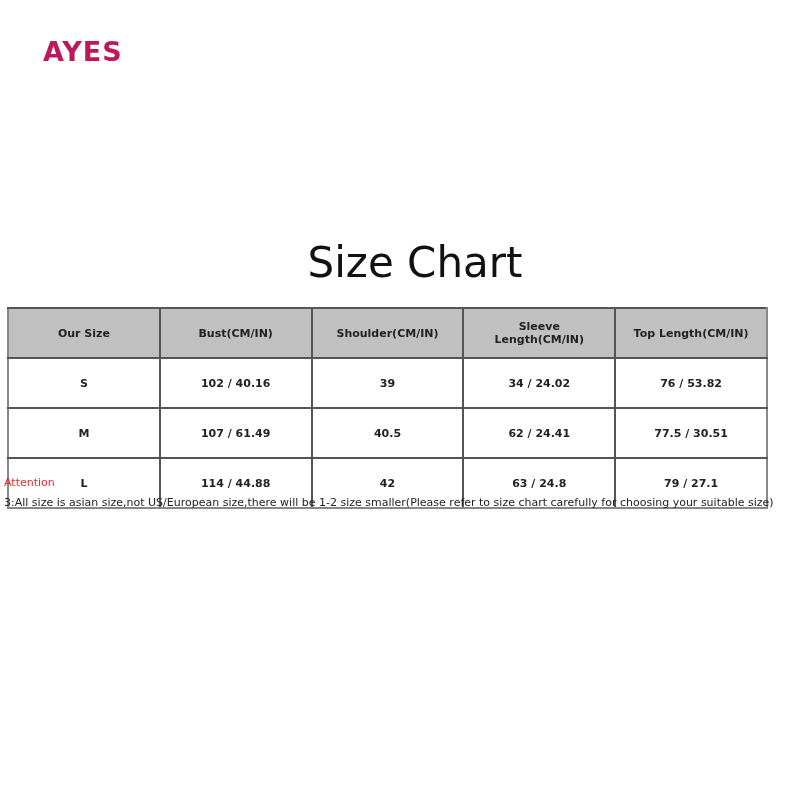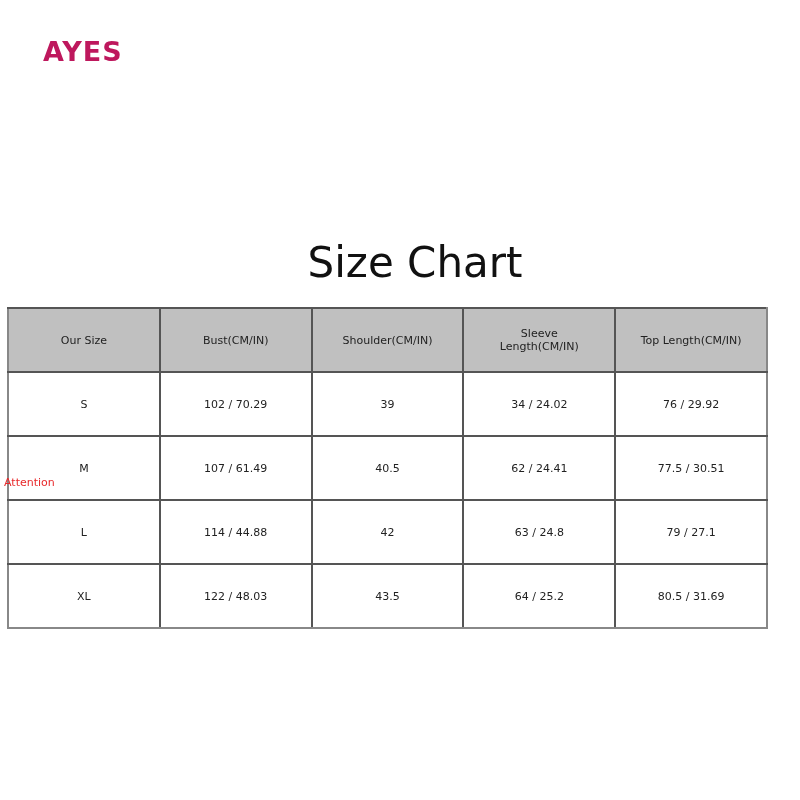--- a/index.html
+++ b/index.html
@@ -5,21 +5,21 @@
   html, body { margin: 0; padding: 0; background: #ffffff; }
   body { width: 800px; height: 800px; position: relative; overflow: hidden;
          font-family: "DejaVu Sans", sans-serif; color: #111; }
   .brand { position: absolute; left: 43px; top: 36px; font-size: 27px; font-weight: bold;
            letter-spacing: 1px; font-family: "DejaVu Sans", sans-serif; color: #be185d; }
   .title { position: absolute; left: 0; width: 830px; top: 238px; text-align: center;
            font-size: 42px; font-family: "DejaVu Sans", sans-serif; color: #111; }
   table.size { position: absolute; left: 7px; top: 307px; width: 761px; border-collapse: collapse;
                table-layout: fixed; font-size: 11px; font-family: "DejaVu Sans", sans-serif; }
   table.size th, table.size td { height: 30px; border: 2px solid #555; text-align: center;
-               padding: 16px; font-weight: normal; color: #222; }
+               padding: 9px; font-weight: bold; color: #222; }
   table.size thead th { background: #c0c0c0; }
   table.size tr > :first-child { border-left-color: #888; }
   table.size tr > :last-child { border-right-color: #888; }
   table.size tbody tr:last-child td { border-bottom-color: #888; }
   .notes { position: absolute; left: 4px; top: 473px; font-size: 11px; line-height: 20px;
            font-family: "DejaVu Sans", sans-serif; color: #222; }
   .notes .attn { color: #e8282a; }
   .notes div { white-space: nowrap; }
 </style>
 </head>
@@ -34,44 +34,38 @@
       <th>Our Size</th>
       <th>Bust(CM/IN)</th>
       <th>Shoulder(CM/IN)</th>
       <th>Sleeve Length(CM/IN)</th>
       <th>Top Length(CM/IN)</th>
     </tr>
   </thead>
   <tbody>
     <tr>
       <td>S</td>
-      <td>102 / 70.29</td>
+      <td>102 / 40.16</td>
       <td>39</td>
       <td>34 / 24.02</td>
-      <td>76 / 29.92</td>
+      <td>76 / 53.82</td>
     </tr>
     <tr>
       <td>M</td>
       <td>107 / 61.49</td>
       <td>40.5</td>
       <td>62 / 24.41</td>
       <td>77.5 / 30.51</td>
     </tr>
     <tr>
       <td>L</td>
       <td>114 / 44.88</td>
       <td>42</td>
       <td>63 / 24.8</td>
       <td>79 / 27.1</td>
     </tr>
-    <tr>
-      <td>XL</td>
-      <td>122 / 48.03</td>
-      <td>43.5</td>
-      <td>64 / 25.2</td>
-      <td>80.5 / 31.69</td>
-    </tr>
   </tbody>
 </table>
 
 <div class="notes">
   <div class="attn">Attention</div>
+  <div>3:All size is asian size,not US/European size,there will be 1-2 size smaller(Please refer to size chart carefully for choosing your suitable size)</div>
 </div>
 
 </body></html>

